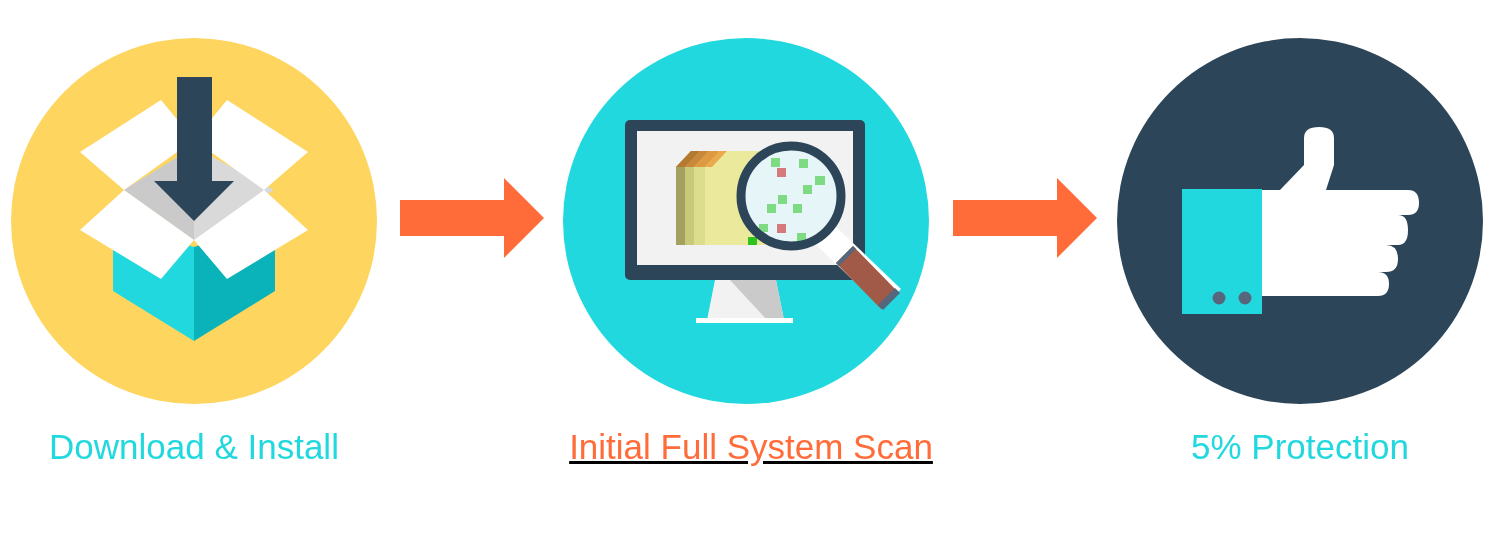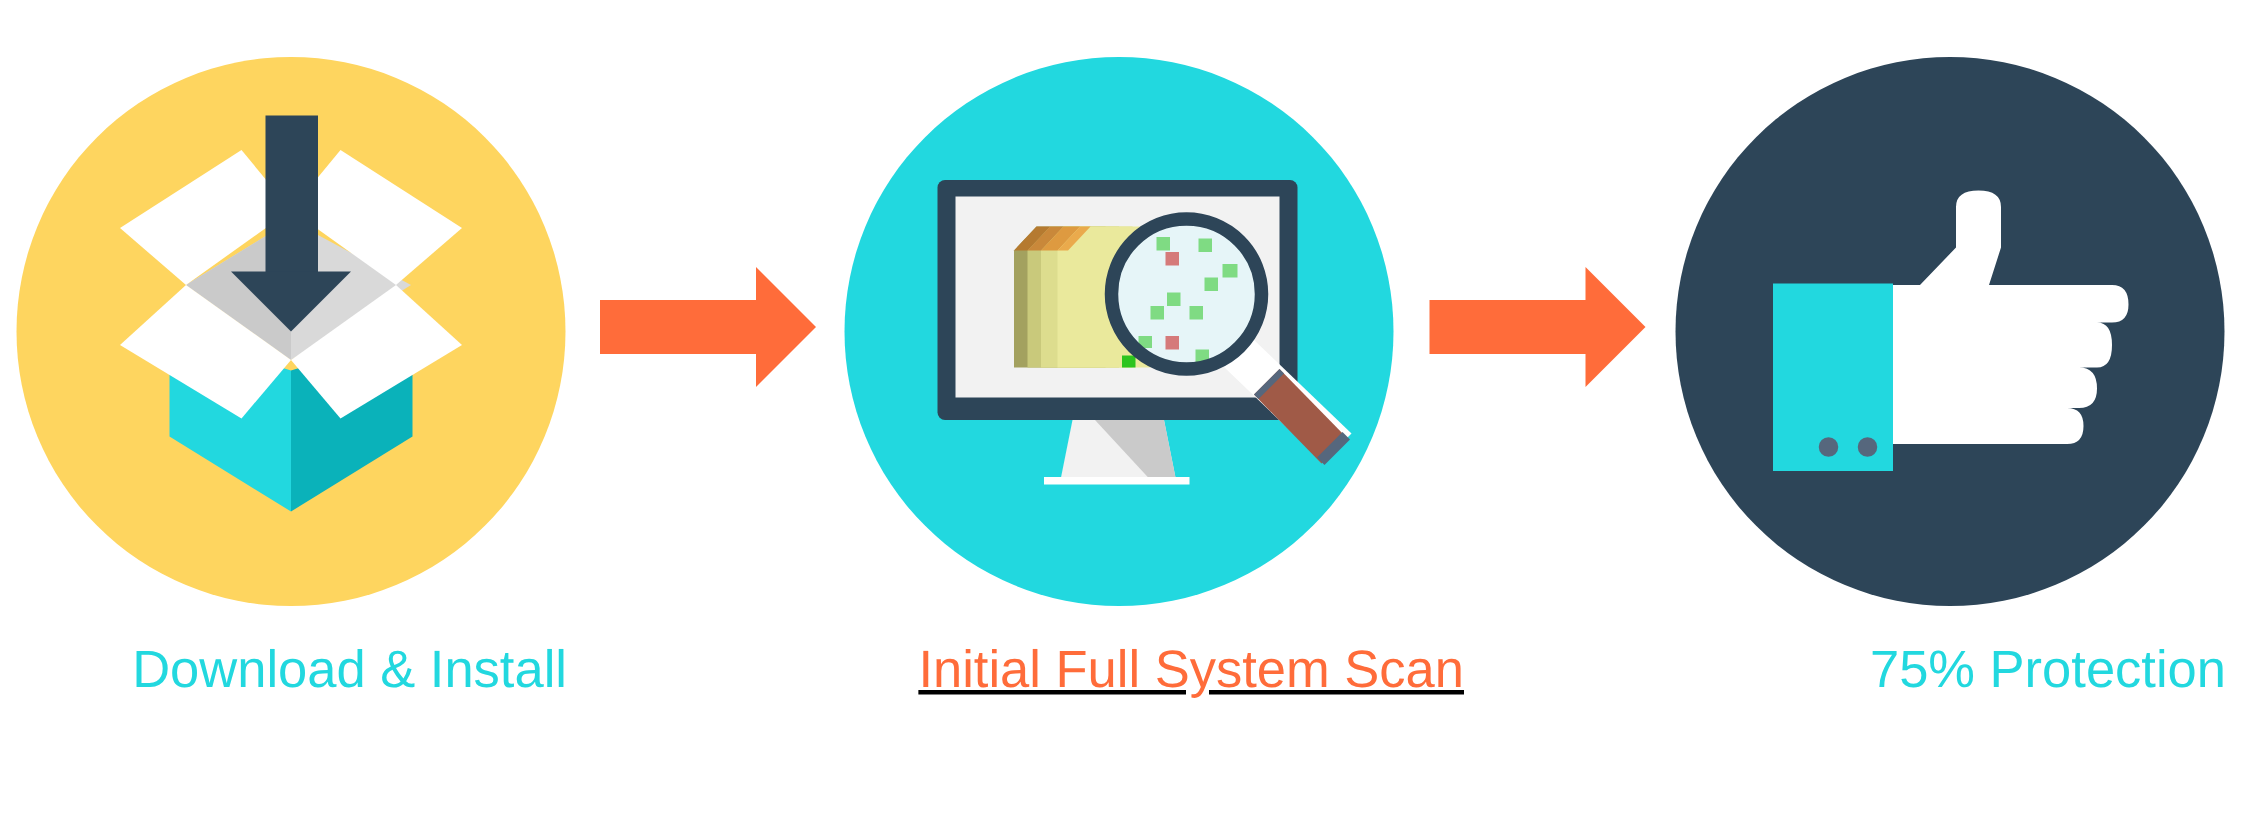--- a/index.html
+++ b/index.html
@@ -1,21 +1,21 @@
 <!DOCTYPE html>
 <html><head>
 <meta charset="utf-8">
 <style>
   html, body { margin: 0; padding: 0; background: #ffffff; }
   body { width: 1500px; height: 552px; position: relative; overflow: hidden; font-family: "Liberation Sans", sans-serif; }
   .step-icon { position: absolute; top: 37px; width: 368px; height: 368px; }
   .step-icon svg { width: 100%; height: 100%; display: block; }
   .arrow { position: absolute; top: 176px; width: 146px; height: 84px; }
   .arrow svg { width: 100%; height: 100%; display: block; }
-  .label { position: absolute; top: 424px; height: 46px; line-height: 46px; font-size: 35px; text-align: right; white-space: nowrap; }
+  .label { position: absolute; top: 424px; height: 46px; line-height: 46px; font-size: 35px; text-align: center; white-space: nowrap; }
 </style>
 </head>
 <body>
 
 <div class="step-icon" style="left:10px;">
   <svg viewBox="0 0 368 368">
     <circle cx="184" cy="184" r="183" fill="#FED55F"></circle>
 
     <polygon points="114,153 184,110 264,153 184,203" fill="#D9D9D9"></polygon>
     <polygon points="114,153 184,110 184,203" fill="#CACACA"></polygon>
@@ -100,14 +100,14 @@
   </svg>
 </div>
 
 <div class="label" style="left:10px; width:368px;">
   <span style="color:#22D8DF;">Download &amp; Install</span>
 </div>
 <div class="label" style="left:526px; width:450px;text-decoration:underline;">
   <span style="color:#FF6C3A;">Initial Full System Scan</span>
 </div>
 <div class="label" style="left:1116px; width:368px;">
-  <span style="color:#22D8DF;">75% Protection</span>
+  <span style="color:#22D8DF;">5% Protection</span>
 </div>
 
 </body></html>

